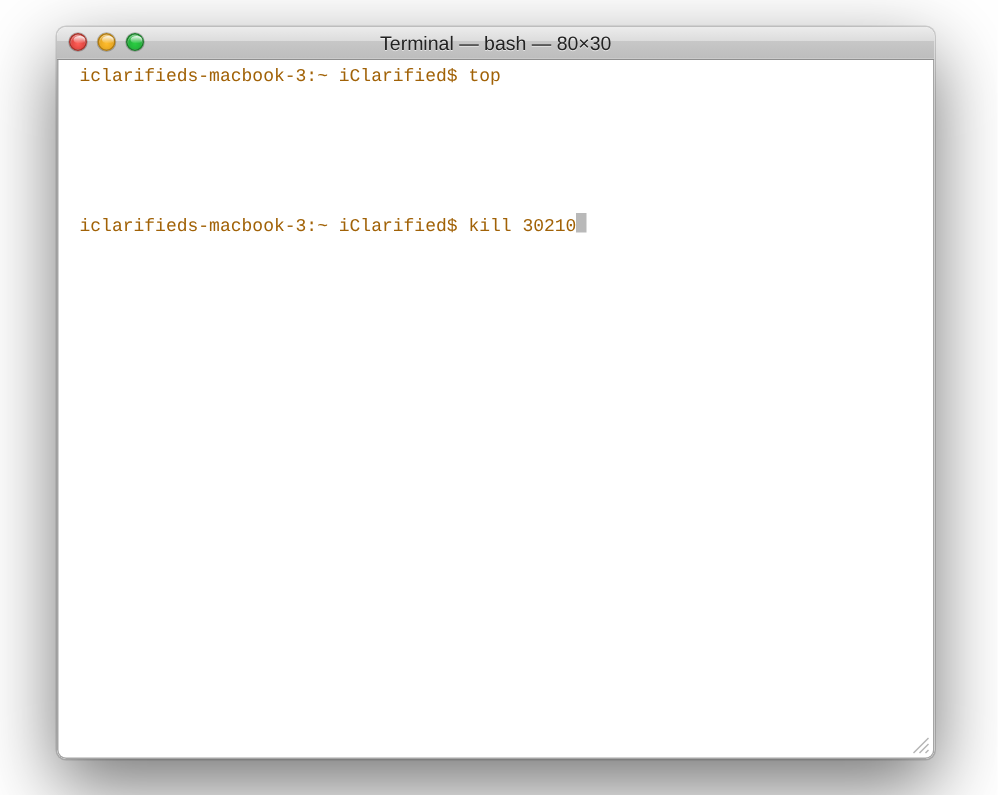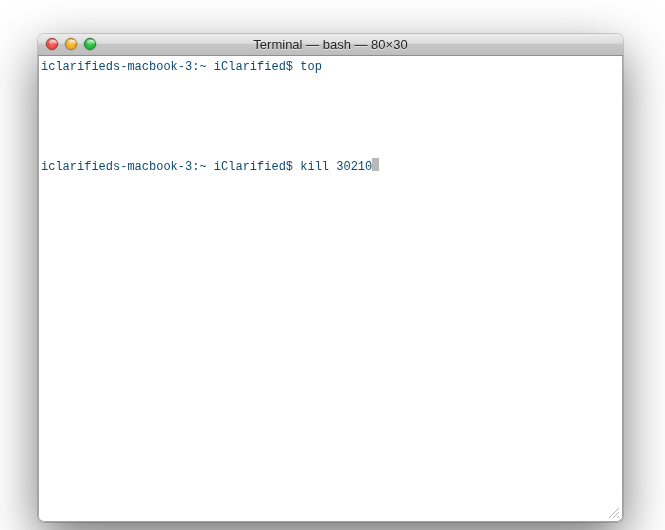--- a/index.html
+++ b/index.html
@@ -10,21 +10,21 @@
     body {
       width: 665px;
       height: 530px;
       background: transparent;
       font-family: -apple-system, "Helvetica Neue", Arial, sans-serif;
       position: relative;
     }
     .window-shadow {
       position: absolute;
       left: 38px;
-      top: 34px;
+      top: 18px;
       width: 585px;
       height: 488px;
       border-radius: 6px;
       box-shadow: 0 18px 50px rgba(0,0,0,0.55), 0 0 0 1px rgba(0,0,0,0.15);
       background: #fff;
       overflow: hidden;
     }
     .titlebar {
       height: 22px;
       background: linear-gradient(to bottom, #ececec 0%, #dcdcdc 45%, #c7c7c7 46%, #bdbdbd 100%);
@@ -75,25 +75,25 @@
     .title-text {
       font-size: 13px;
       color: #222;
       text-shadow: 0 1px 0 rgba(255,255,255,0.6);
       user-select: none;
     }
     .terminal-body {
       width: 100%;
       height: calc(100% - 22px);
       background: #ffffff;
-      padding: 4px 2px;
+      padding: 4px 14px;
       font-family: "Andale Mono", "Menlo", "Monaco", "Courier New", monospace;
       font-size: 12px;
       line-height: 14px;
-      color: #0c4a6e;
+      color: #a16207;
       position: relative;
       overflow: hidden;
       border-bottom-left-radius: 6px;
       border-bottom-right-radius: 6px;
       border: 1px solid #a5a5a5;
       border-top: none;
     }
     .line {
       white-space: pre;
     }

